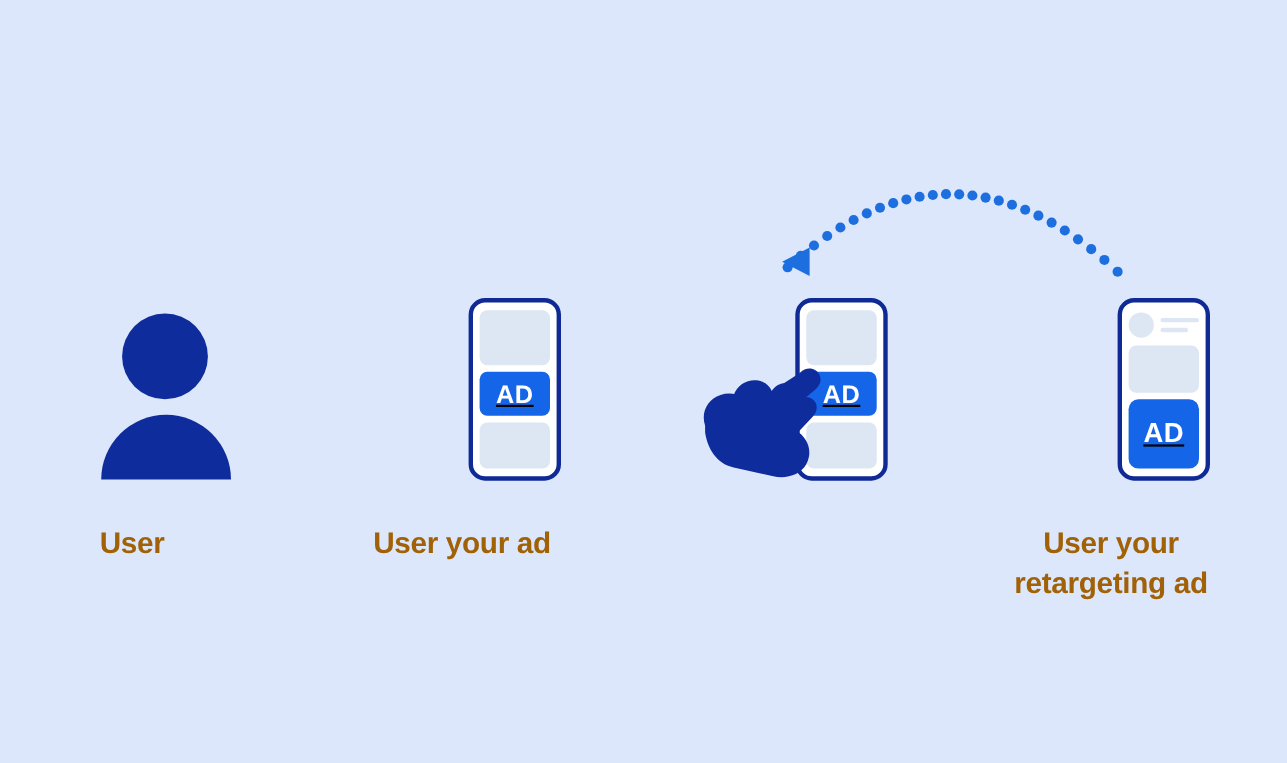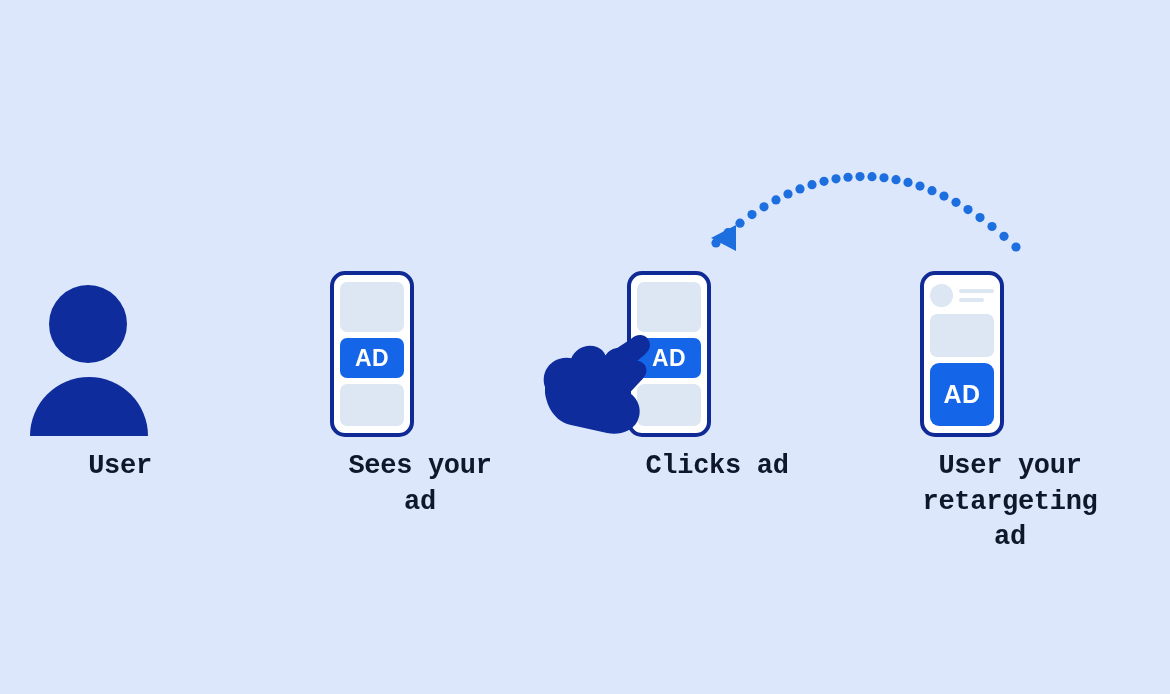--- a/index.html
+++ b/index.html
@@ -28,30 +28,31 @@
     flex-direction: column;
     align-items: center;
   }
 
   .step-art {
     position: relative;
     width: 180px;
     height: 175px;
     display: flex;
     align-items: flex-end;
-    justify-content: flex-start;
+    justify-content: flex-end;
+    text-decoration: underline;
   }
 
   .step-label {
-    margin-top: 12px;
-    font-family: Liberation Mono, monospace;
+    margin-top: 40px;
+    font-family: Liberation Sans, sans-serif;
     font-size: 27px;
     font-weight: bold;
     letter-spacing: -0.3px;
-    color: #0f172a;
+    color: #a16207;
     text-align: center;
     line-height: 1.32;
     white-space: pre-line;
   }
 
   
   .user-glyph {
     position: relative;
     width: 118px;
     height: 152px;
@@ -225,21 +226,21 @@
   </div>
 
   <div class="step" id="step-sees">
     <div class="step-art">
       <div class="phone">
         <div class="placeholder ph-tall"></div>
         <div class="ad-chip">AD</div>
         <div class="placeholder ph-short"></div>
       </div>
     </div>
-    <div class="step-label">Sees your ad</div>
+    <div class="step-label">User your ad</div>
   </div>
 
   <div class="step" id="step-clicks">
     <div class="step-art">
       <div class="phone">
         <div class="placeholder ph-tall"></div>
         <div class="ad-chip">AD</div>
         <div class="placeholder ph-short"></div>
 
         <div class="hand-wrap">
@@ -253,21 +254,20 @@
                      C100 38.6 106 39.4 109.4 43.6 C112.6 47.6 112 53.4 108 57.6
                      L86 81 L44 76 Z" fill="#0e2c9c"></path>
 
             <path d="M10 66 C6 54 12 42 24 38 C34 34.6 46 38 52 47
                      L92 70 C104 77 108 90 102 101 C96.6 110.6 84 114.6 72 112
                      L36 104 C20 100.6 12 86 10 72 Z" fill="#0e2c9c"></path>
           </svg>
         </div>
       </div>
     </div>
-    <div class="step-label">Clicks ad</div>
   </div>
 
   <div class="step" id="step-retarget">
     <div class="step-art">
       <div class="phone">
         <div class="ph-header">
           <div class="ph-avatar"></div>
           <div class="ph-lines">
             <div class="ph-line w100"></div>
             <div class="ph-line w72"></div>

